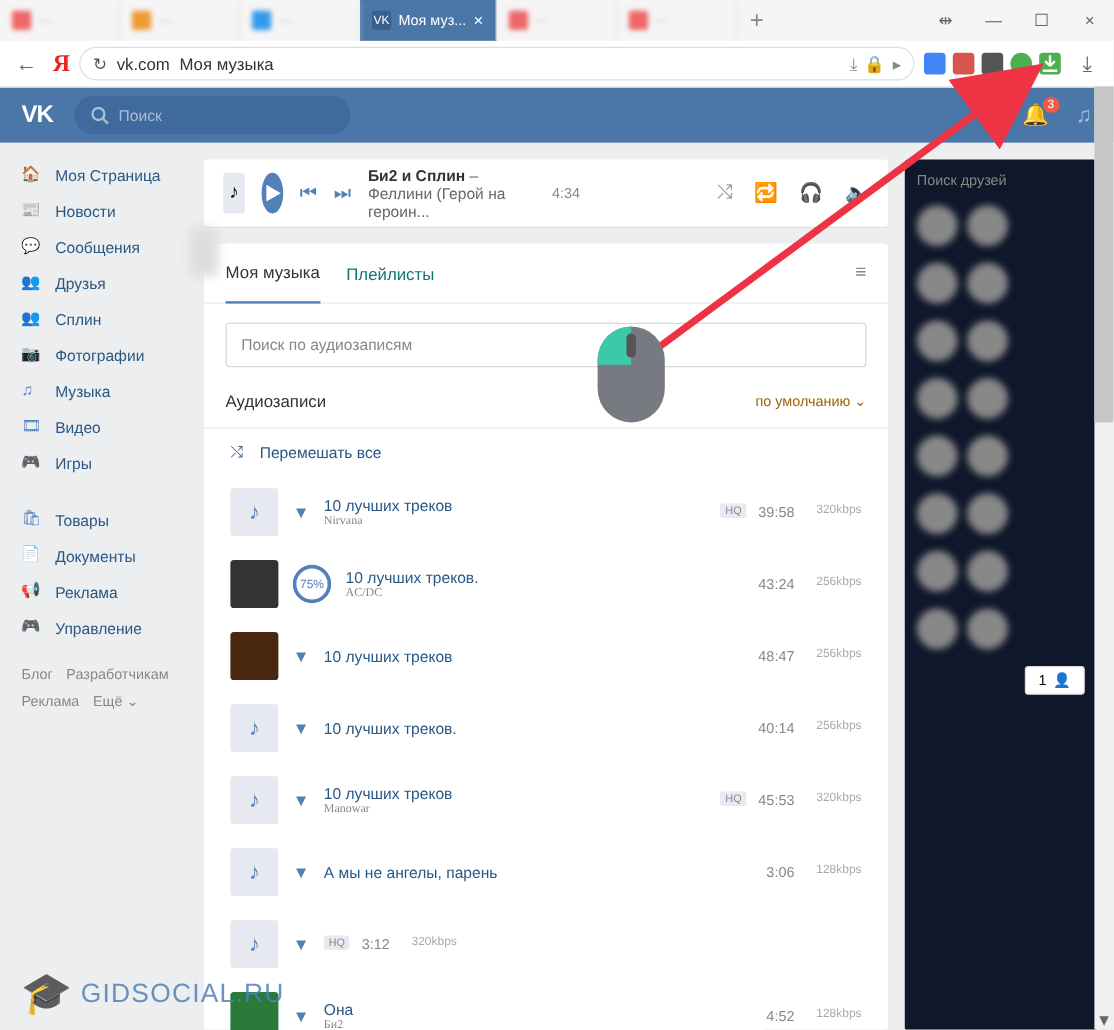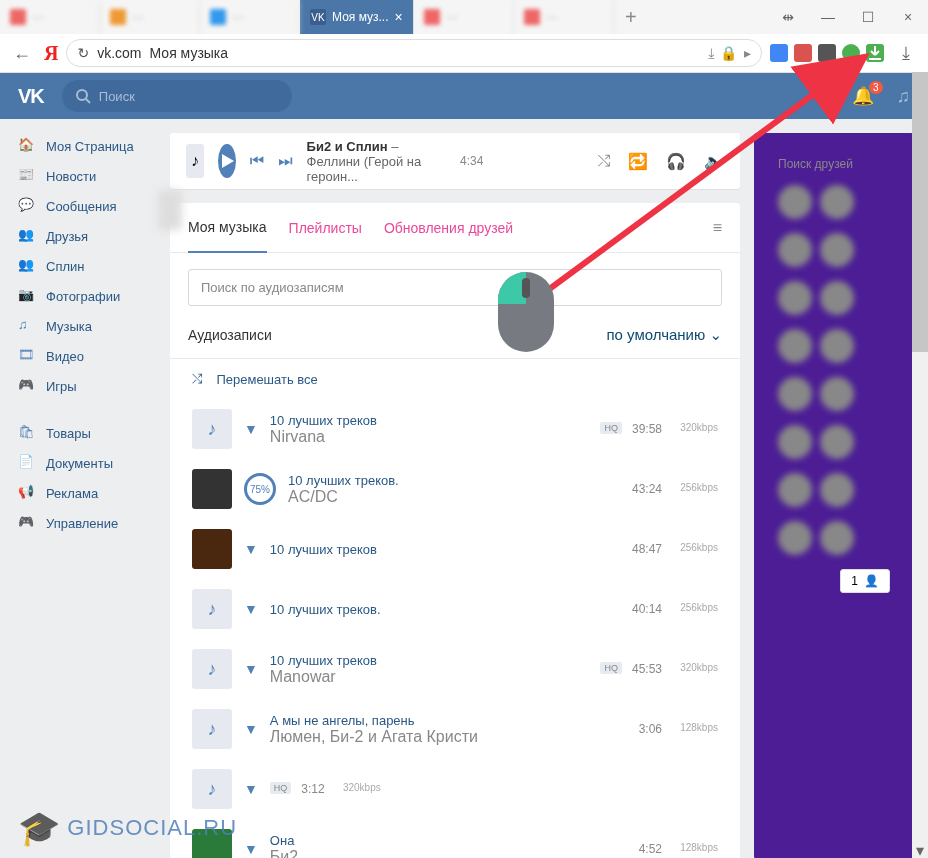--- a/index.html
+++ b/index.html
@@ -54,46 +54,46 @@
 .skip-btn { color: #5181b8; font-size: 16px; }
 .track-meta { font-size: 13px; }
 .track-artist { font-weight: 600; color: #333; }
 .track-dash { color: #666; }
 .track-title { color: #666; }
 .player-time { margin-left: auto; font-size: 12px; color: #888; }
 .player-right { display:flex; gap:18px; color:#888; margin-left: 100px;}
 
 .music-card { background: #fff; border-radius: 3px; box-shadow: 0 1px 0 rgba(0,0,0,.06); flex: 1; display: flex; flex-direction: column; overflow: hidden;}
 .music-tabs { display: flex; gap: 22px; padding: 0 18px; border-bottom: 1px solid #e7e8ec; align-items:center;}
-.music-tab { padding: 16px 0; font-size: 14px; color: #ec4899; cursor: pointer; }
+.music-tab { padding: 16px 0; font-size: 14px; color: #0f766e; cursor: pointer; }
 .music-tab.active { color: #333; font-weight: 500; border-bottom: 2px solid #5181b8; margin-bottom: -1px; }
 .tab-filter { margin-left:auto; color:#888; }
 .music-search { margin: 16px 18px; border: 1px solid #d3d9de; border-radius: 3px; padding: 10px 12px; font-size: 13px; color: #888; }
 .music-head { display:flex; align-items:center; padding: 4px 18px 14px; }
 .music-head h3 { font-size: 14px; font-weight:500; color:#333;}
-.sort-drop { margin-left:auto; font-size:15px; color:#0c4a6e; }
+.sort-drop { margin-left:auto; font-size:12px; color:#a16207; }
 .shuffle-row { display:flex; align-items:center; gap:14px; padding: 12px 22px; font-size:13px; color:#2a5885; border-top:1px solid #e7e8ec;}
 
 .track-list { overflow-y: auto; }
 .track { display: flex; align-items: center; gap: 12px; padding: 10px 22px; font-size: 13px; }
 .track-cover { width: 40px; height: 40px; border-radius: 3px; background: #e6eaf0; display: flex; align-items: center; justify-content: center; color:#5181b8; font-size:18px;}
 .track-cover.img1 { background: #333; }
 .track-cover.img2 { background: #4a2810; }
 .track-cover.img3 { background: #2a7a3a; }
 .track-dl { color: #5181b8; font-size: 14px; }
 .track-info { flex:1; }
 .track-name { color: #2a5885; font-weight:500; }
-.track-by { color: #888; font-size:16px; }
+.track-by { color: #888; font-size:10px;font-family:Liberation Serif, serif; }
 .track-right { display:flex; align-items:flex-start; gap:10px; font-size:12px; color:#888;}
 .hq-badge { background:#e5ebf1; border-radius:2px; padding:1px 4px; font-size:9px; color:#888;}
 .kbps { font-size:10px; color:#aaa; width:46px; text-align:right;}
 .prog-ring { width:32px; height:32px; border:3px solid #5181b8; border-radius:50%; display:flex; align-items:center; justify-content:center; font-size:10px; color:#5181b8;}
 
 .vk-right { width: 160px; display:flex; flex-direction:column; gap:14px;}
-.friends-card { background:#4c1d95; border-radius:3px; padding:24px; box-shadow:0 1px 0 rgba(0,0,0,.06); flex:1;}
+.friends-card { background:#0f172a; border-radius:3px; padding:10px; box-shadow:0 1px 0 rgba(0,0,0,.06); flex:1;}
 .friends-card h4 { font-size:12px; color:#888; font-weight:400; margin-bottom:14px;}
 .friend-row { display:flex; gap:8px; margin-bottom:14px; }
 .friend-ava { width:34px; height:34px; border-radius:50%; background:#888; filter: blur(3px); }
 .friend-count { background:#fff; border:1px solid #ddd; border-radius:3px; padding:4px 10px; font-size:12px; display:flex; align-items:center; gap:6px; width:fit-content; margin-left:auto;}
 
 
 .arrow-overlay { position:absolute; top:52px; left:505px; width:370px; height:270px; pointer-events:none; }
 .mouse-icon { position:absolute; top:272px; left:498px; width:56px; height:80px; }
 .mouse-body { width:56px; height:80px; background:#777a80; border-radius:28px; }
 .mouse-btn { position:absolute; top:0; left:0; width:28px; height:32px; background:#3dc9a8; border-radius:28px 0 0 0; }
@@ -237,20 +237,26 @@
           <span>Документы</span>
         </div>
       <div class="vk-sidebar-item">
           <span class="sb-ico">📢</span>
           <span>Реклама</span>
         </div>
       <div class="vk-sidebar-item">
           <span class="sb-ico">🎮</span>
           <span>Управление</span>
         </div>
+      <div class="vk-sidebar-footer">
+        <a>Блог</a>
+        <a>Разработчикам</a><br>
+        <a>Реклама</a>
+        <a><span>Ещё</span> <span>⌄</span></a>
+      </div>
     </div>
 
     <div class="vk-main">
       <div class="vk-content">
 
         <div class="player-bar">
           <div class="player-art">♪</div>
           <div class="play-btn"></div>
           <span class="skip-btn">⏮</span>
           <span class="skip-btn">⏭</span>
@@ -263,21 +269,20 @@
             <span>🔁</span>
             <span>🎧</span>
             <span>🔈</span>
           </div>
         </div>
 
         <div class="music-card">
           <div class="music-tabs">
             <div class="music-tab active">Моя музыка</div>
             <div class="music-tab">Плейлисты</div>
-            <div class="music-tab">Обновления друзей</div>
             <div class="tab-filter">≡</div>
           </div>
           <div class="music-search">Поиск по аудиозаписям</div>
           <div class="music-head">
             <h3>Аудиозаписи</h3>
             <div class="sort-drop"><span>по умолчанию</span> <span>⌄</span></div>
           </div>
           <div class="shuffle-row">
             <span>⤭</span>
             <span>Перемешать все</span>
@@ -344,21 +349,20 @@
       <span class="hq-badge">HQ</span>
       <span>45:53</span>
       <span class="kbps">320kbps</span>
     </div>
               </div>
               <div class="track">
     <div class="track-cover ">♪</div>
     <span class="track-dl">▼</span>
     <div class="track-info">
       <div class="track-name">А мы не ангелы, парень</div>
-      <div class="track-by">Люмен, Би-2 и Агата Кристи</div>
     </div>
     <div class="track-right">
 
       <span>3:06</span>
       <span class="kbps">128kbps</span>
     </div>
               </div>
               <div class="track">
     <div class="track-cover ">♪</div>
     <span class="track-dl">▼</span>

